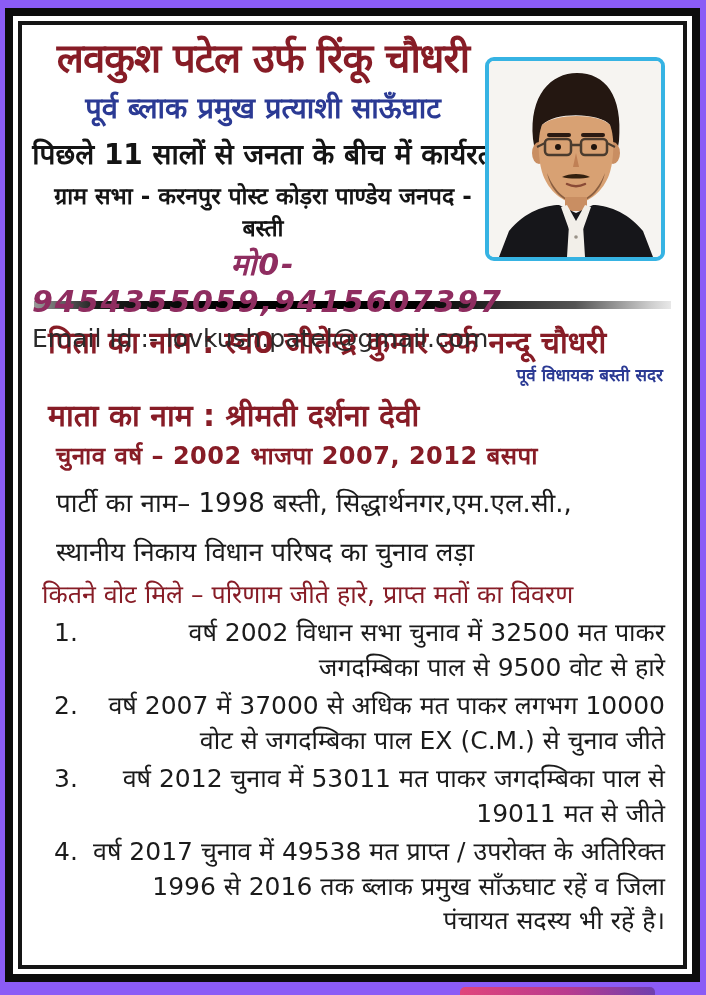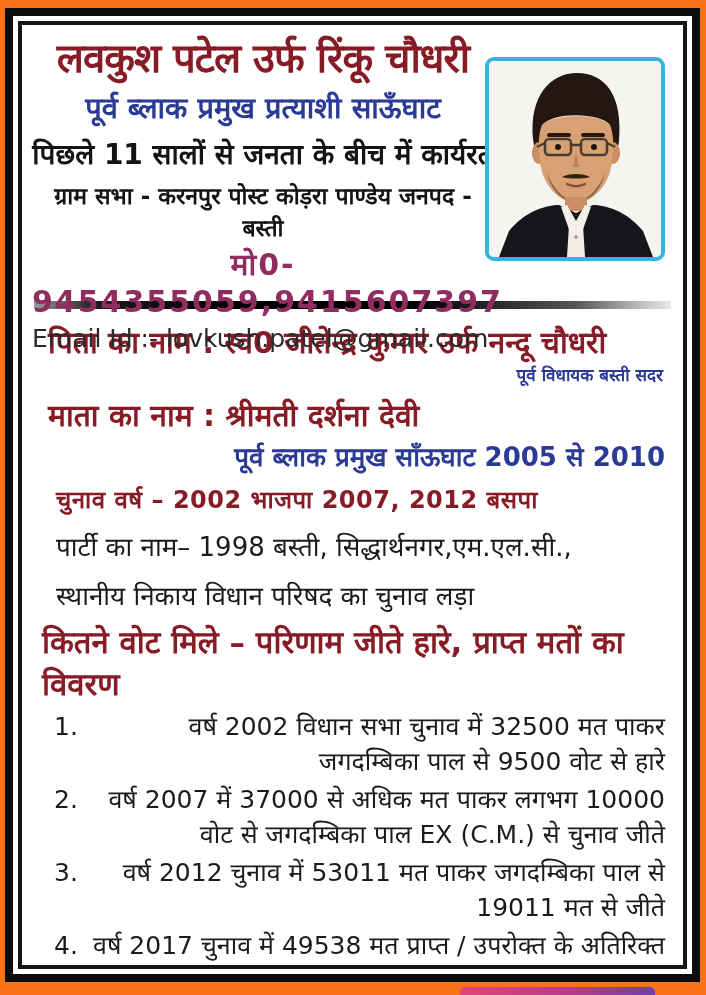--- a/index.html
+++ b/index.html
@@ -1,19 +1,19 @@
 <!DOCTYPE html>
 <html><head>
 <meta charset="utf-8">
 <style>
   html, body { margin:0; padding:0; background:#b7b7b7; }
   .poster {
     position:relative;
     width:706px; height:995px;
-    background:#f97316;
+    background:#8b5cf6;
     font-family:"DejaVu Sans", sans-serif;
     overflow:hidden;
   }
   
   .frame-outer {
     position:absolute; left:5px; right:6px; top:8px; bottom:13px;
     border:8px solid #0c0c0c;
     background:#ffffff;
   }
   
@@ -45,21 +45,21 @@
     margin:0 0 7px 0;
   }
   .addr-line {
     color:#141414; font-weight:bold;
     font-size:23px; text-align:center;
     margin:0 0 0 0;
   }
   .phone-line {
     color:#8f2d60; font-weight:bold;
     font-size:30px; letter-spacing:2px;
-    text-align:center; margin:0 0 5px 0;
+    text-align:center; margin:0 0 5px 0;font-style:italic;
   }
   .email-line {
     color:#2a2a2a; font-size:25px;
     margin:0;
   }
   .photo-box {
     position:absolute; top:30px; right:8px;
     width:172px; height:196px;
     border:4px solid #36b3e3; border-radius:9px;
     overflow:hidden; background:#fdfdfd;
@@ -90,22 +90,22 @@
   }
   .election-line {
     color:#871c26; font-weight:bold;
     font-size:24px; margin:4px 0 8px 16px; letter-spacing:0.5px;
   }
   .party-line {
     color:#1b1b1b; font-size:26px;
     margin:16px 0 8px 16px; line-height:1.25;
   }
   .votes-heading {
-    color:#871c26; font-weight:bold;
-    font-size:31px; margin:6px 0 6px 2px;
+    color:#871c26; font-weight:normal;
+    font-size:25px; margin:6px 0 6px 2px;
   }
   .vote-item {
     display:flex; color:#1b1b1b;
     font-size:25px; line-height:1.38;
     margin:2px 0 4px 14px;
   }
   .vote-item .num { flex:none; width:36px; }
   .vote-item .txt { flex:1; padding-right:4px;text-align:right; }
 
   
@@ -175,21 +175,20 @@
           </div>
         </div>
 
         <div class="divider"></div>
 
         <div class="bio">
           <div class="father-line">पिता का नाम : स्व0 जीतेन्द्र कुमार उर्फ नन्दू चौधरी</div>
           <div class="father-sub">पूर्व विधायक बस्ती सदर</div>
 
           <div class="mother-line">माता का नाम : श्रीमती दर्शना देवी</div>
-          <div class="mother-sub">पूर्व ब्लाक प्रमुख साँऊघाट 2005 से 2010</div>
 
           <div class="election-line">चुनाव वर्ष – 2002 भाजपा 2007, 2012 बसपा</div>
           <div class="party-line">पार्टी का नाम– 1998 बस्ती, सिद्धार्थनगर,एम.एल.सी.,</div>
           <div class="party-line">स्थानीय निकाय विधान परिषद का चुनाव लड़ा</div>
 
           <div class="votes-heading">कितने वोट मिले – परिणाम जीते हारे, प्राप्त मतों का विवरण</div>
 
           <div class="vote-item">
             <span class="num">1.</span>
             <span class="txt">वर्ष 2002 विधान सभा चुनाव में 32500 मत पाकर जगदम्बिका पाल से 9500 वोट से हारे</span>

